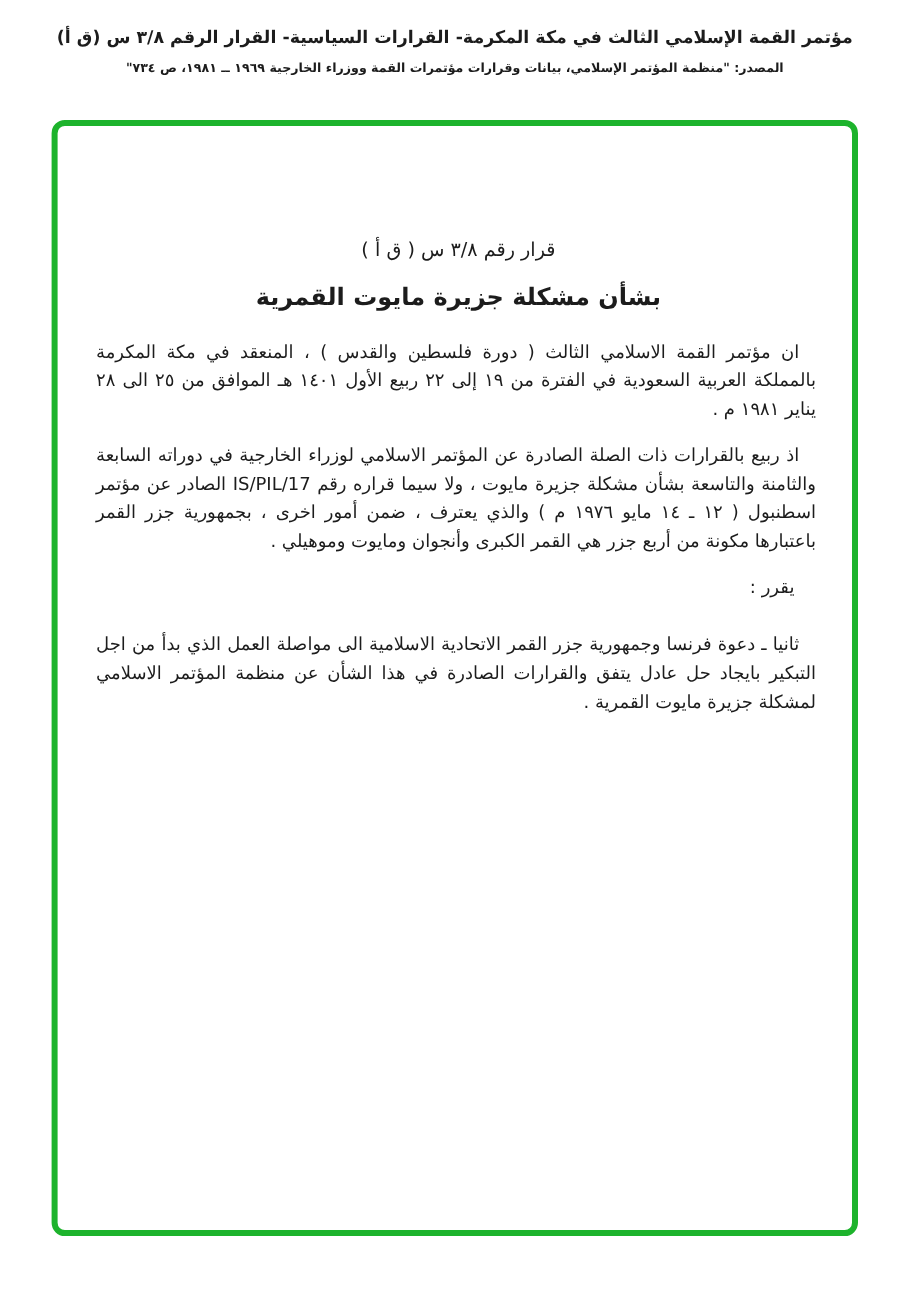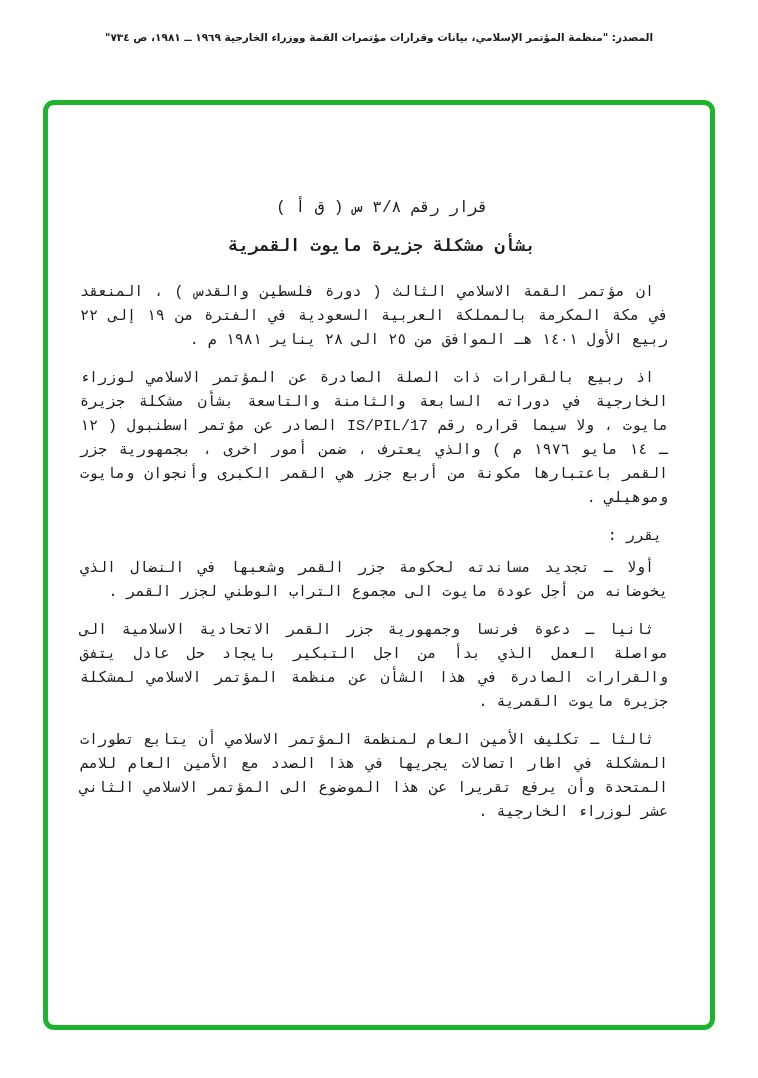--- a/index.html
+++ b/index.html
@@ -41,70 +41,68 @@
     border: 5px solid #1db32c;
     border-radius: 11px;
     background: #ffffff;
   }
   .doc {
     direction: rtl;
     padding: 92px 26px 0 32px;
     font-size: 15px;
     line-height: 24px;
     text-align: justify;
-    font-family: Liberation Mono, monospace;
   }
   .title1 {
     text-align: center;
     font-size: 16px;
     line-height: 22px;
     margin: 0 0 16px 0;
   }
   .title2 {
     text-align: center;
-    font-size: 17px;
+    font-size: 20px;
     font-weight: bold;
     line-height: 24px;
     margin: 0 0 22px 0;
   }
   p.para {
-    margin: 0 16px 14px 0;
+    margin: 0 4px 14px 0;
     text-indent: 14px;
   }
   p.para.lead-bold .lead {
     font-weight: bold;
   }
   .decides {
     text-align: right;
-    margin: 4px 22px 8px 0;
+    margin: 4px 22px 24px 0;
     line-height: 24px;
   }
 </style>
 </head>
 <body style="color: rgb(28, 28, 28);">
 
 <header class="page-header">
+  <div class="h-line1">مؤتمر القمة الإسلامي الثالث في مكة المكرمة- القرارات السياسية- القرار الرقم ٣/٨ س (ق أ)</div>
   <div class="h-line2">المصدر: "منظمة المؤتمر الإسلامي، بيانات وقرارات مؤتمرات القمة ووزراء الخارجية ١٩٦٩ ــ ١٩٨١، ص ٧٣٤"</div>
 </header>
 
 <div class="frame" style="border-color: rgb(29, 179, 44);">
   <div class="doc">
 
     <div class="title1">قرار رقم ٣/٨ س ( ق أ )</div>
     <div class="title2">بشأن مشكلة جزيرة مايوت القمرية</div>
 
     <p class="para"><span class="lead">ان مؤتمر القمة الاسلامي الثالث</span><span> ( دورة فلسطين والقدس ) ، المنعقد في مكة المكرمة بالمملكة العربية السعودية في الفترة من ١٩ إلى ٢٢ ربيع الأول ١٤٠١ هـ الموافق من ٢٥ الى ٢٨ يناير ١٩٨١ م .</span></p>
 
     <p class="para"><span class="lead">اذ ربيع</span><span> بالقرارات ذات الصلة الصادرة عن المؤتمر الاسلامي لوزراء الخارجية في دوراته السابعة والثامنة والتاسعة بشأن مشكلة جزيرة مايوت ، ولا سيما قراره رقم IS/PIL/17 الصادر عن مؤتمر اسطنبول ( ١٢ ـ ١٤ مايو ١٩٧٦ م ) والذي يعترف ، ضمن أمور اخرى ، بجمهورية جزر القمر باعتبارها مكونة من أربع جزر هي القمر الكبرى وأنجوان ومايوت وموهيلي .</span></p>
 
 
 
     <div class="decides">يقرر :</div>
 
-    <p class="para"><span class="lead">أولا ـ</span><span> تجديد مساندته لحكومة جزر القمر وشعبها في النضال الذي يخوضانه من أجل عودة مايوت الى مجموع التراب الوطني لجزر القمر .</span></p>
 
     <p class="para"><span class="lead">ثانيا ـ</span><span> دعوة فرنسا وجمهورية جزر القمر الاتحادية الاسلامية الى مواصلة العمل الذي بدأ من اجل التبكير بايجاد حل عادل يتفق والقرارات الصادرة في هذا الشأن عن منظمة المؤتمر الاسلامي لمشكلة جزيرة مايوت القمرية .</span></p>
 
-    <p class="para"><span class="lead">ثالثا ـ</span><span> تكليف الأمين العام لمنظمة المؤتمر الاسلامي أن يتابع تطورات المشكلة في اطار اتصالات يجريها في هذا الصدد مع الأمين العام للامم المتحدة وأن يرفع تقريرا عن هذا الموضوع الى المؤتمر الاسلامي الثاني عشر لوزراء الخارجية .</span></p>
 
 
   </div>
 </div>
 
 </body></html>

